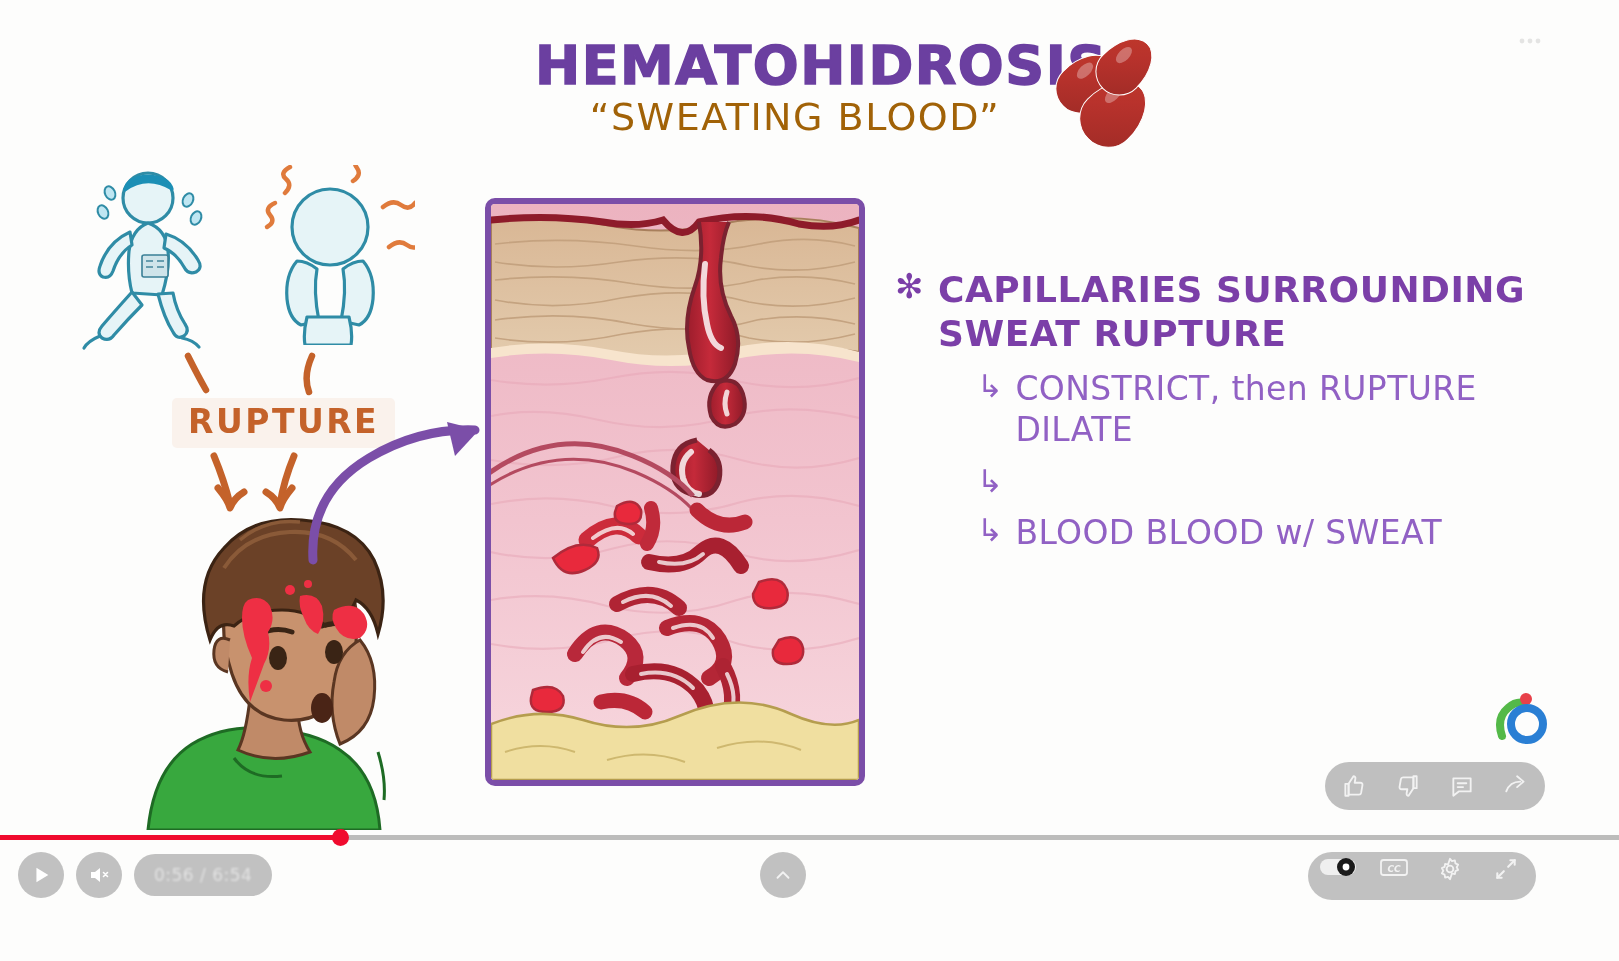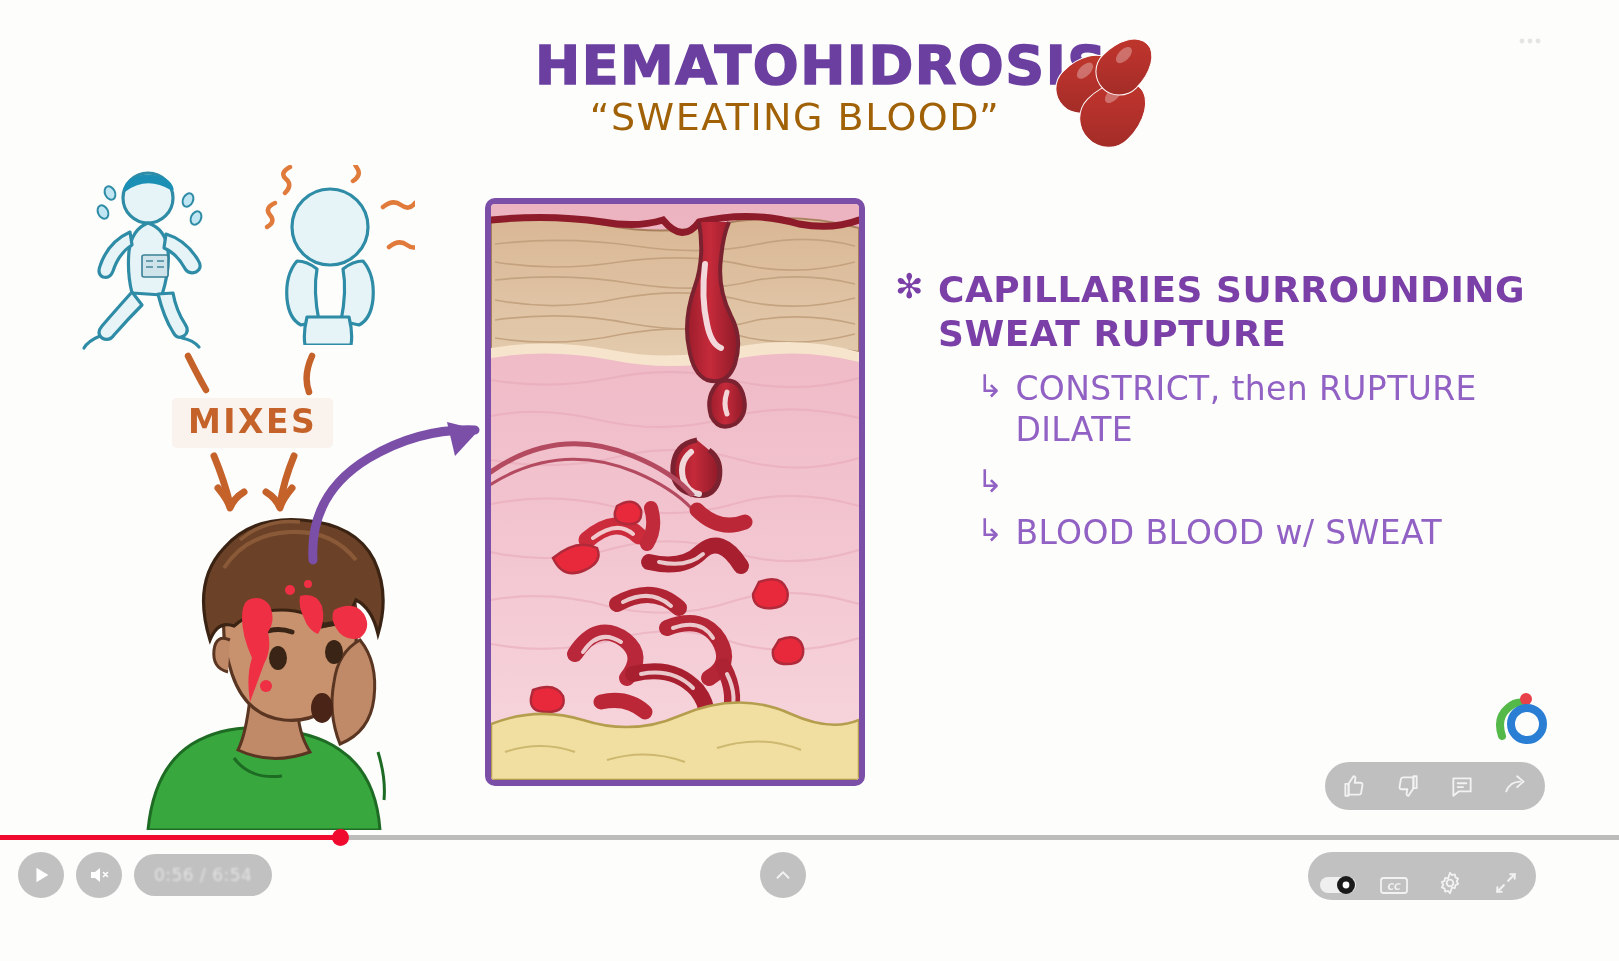--- a/index.html
+++ b/index.html
@@ -184,21 +184,21 @@
 
   #controls-right {
     position:absolute; left:1308px; top:852px;
     height:48px; padding:0 10px;
     display:flex; align-items:center; gap:16px;
     background: rgba(150,150,150,0.58);
     border-radius:24px;
   }
   .ctl-flat {
     width:40px; height:40px;
-    display:flex; align-items:flex-end; justify-content:center;font-style:italic;
+    display:flex; align-items:flex-start; justify-content:center;font-style:italic;
   }
 
   #topright-dots {
     position:absolute; left:1515px; top:28px;
     width:30px; height:26px;
     display:flex; align-items:center; justify-content:center;
     opacity:0.18;
   }
 </style>
 </head>
@@ -275,21 +275,21 @@
   <div id="arrows-in">
     <svg viewBox="0 0 240 55" width="240" height="55">
       <g fill="none" stroke="#c4622a" stroke-width="6.5" stroke-linecap="round">
         <path d="M8 4 q10 20 18 34"></path>
         <path d="M132 4 q-9 20 -3 36"></path>
       </g>
     </svg>
   </div>
 
   <div id="stress-box">
-    <span id="stress-label">MIXES</span>
+    <span id="stress-label">RUPTURE</span>
   </div>
 
   <div id="arrows-out">
     <svg viewBox="0 0 130 75" width="130" height="75">
       <g fill="none" stroke="#c4622a" stroke-width="7" stroke-linecap="round" stroke-linejoin="round">
         <path d="M14 4 q10 24 16 48"></path>
         <path d="M18 36 q10 12 12 20 q4 -10 14 -16"></path>
         <path d="M94 4 q-10 24 -14 48"></path>
         <path d="M92 36 q-10 12 -12 20 q-4 -10 -14 -16"></path>
       </g>

